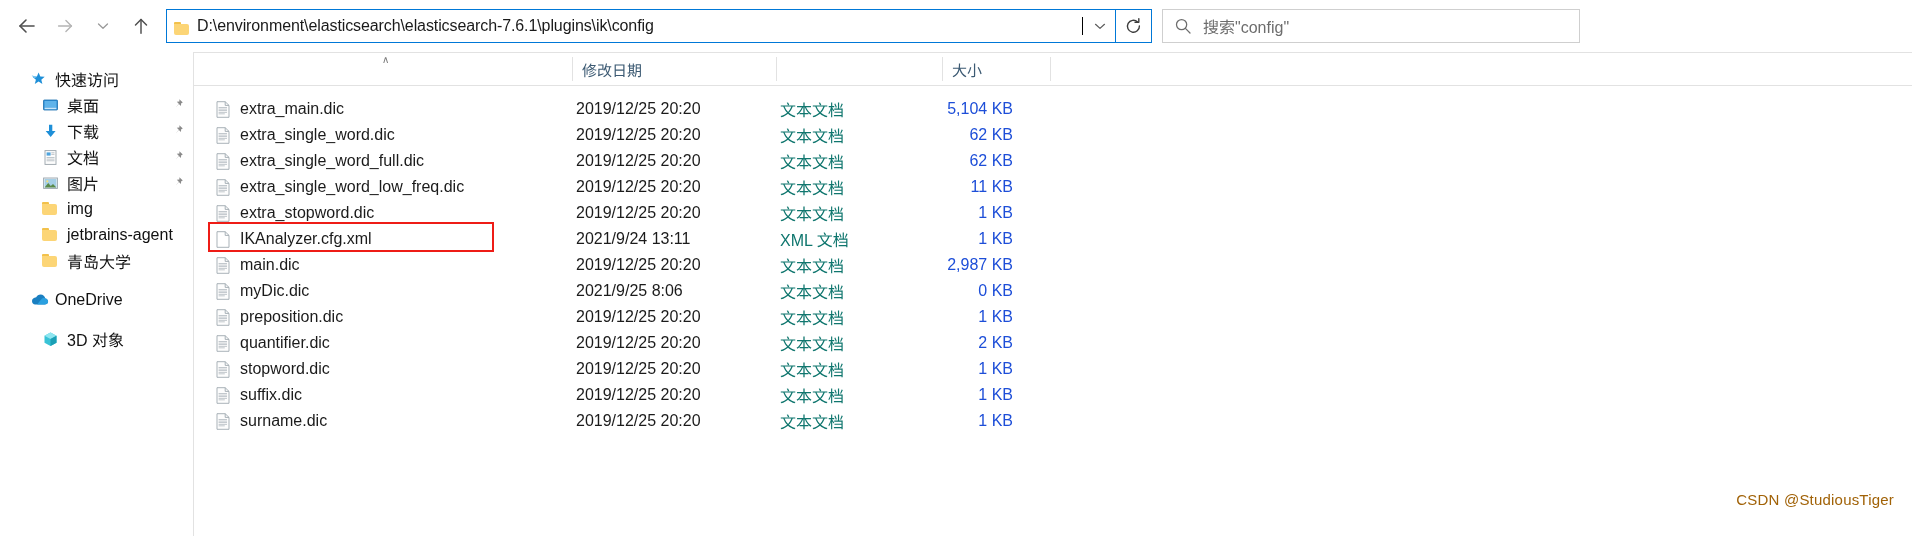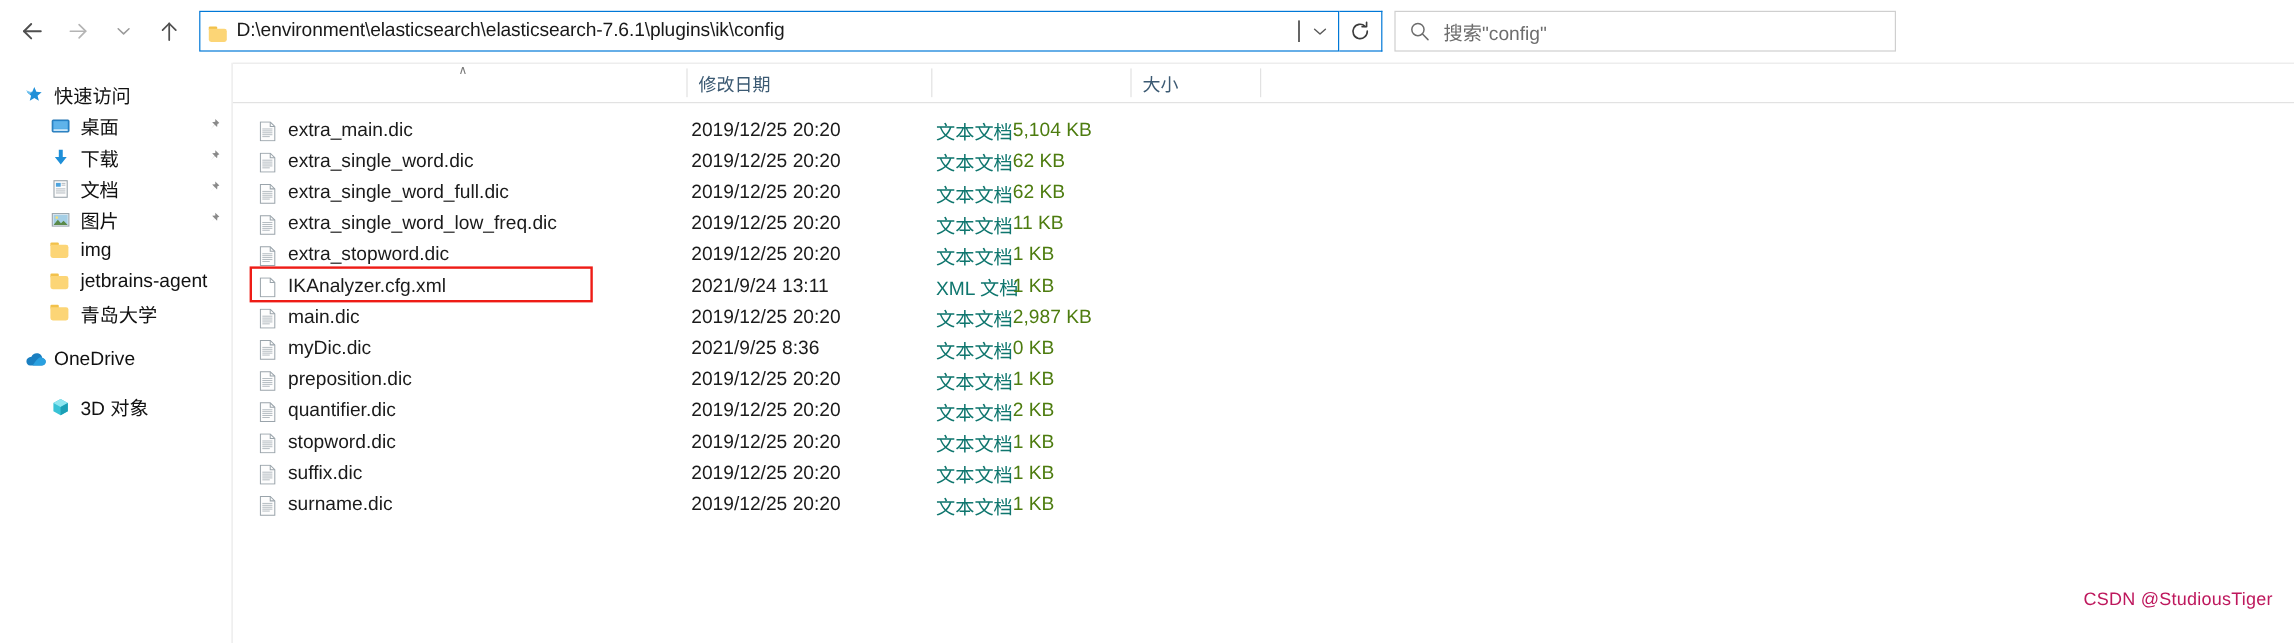--- a/index.html
+++ b/index.html
@@ -172,21 +172,21 @@
     cursor: default;
   }
   .tree-item .tree-icon {
     flex: 0 0 auto;
     width: 17px;
     height: 17px;
     margin-right: 8px;
     position: relative;
   }
   .tree-item .tree-label { flex: 0 0 auto; }
-  .lvl0 { padding-left: 20px; }
+  .lvl0 { padding-left: 30px; }
   .lvl1 { padding-left: 42px; }
   .pin {
     position: absolute;
     right: 10px;
     top: 6px;
     width: 13px;
     height: 13px;
     color: #8a8a8a;
     font-size: 13px;
     line-height: 13px;
@@ -291,39 +291,40 @@
     color: #1b1b1b;
   }
   .cell-type {
     position: absolute;
     left: 586px;
     white-space: nowrap;
     color: #0f766e;
   }
   .cell-size {
     position: absolute;
-    left: 650px;
+    left: 619px;
     width: 200px;
-    white-space: nowrap;
-    color: #4d7c0f;
+    text-align: right;
+    white-space: nowrap;
+    color: #1d4ed8;
   }
 
   #highlight-box {
     position: absolute;
     border: 2px solid #ee1c16;
     box-sizing: border-box;
     pointer-events: none;
   }
 
   #watermark {
     position: absolute;
     right: 18px;
     bottom: 28px;
     font-size: 15px;
-    color: #be185d;
+    color: #a16207;
     white-space: nowrap;
     letter-spacing: 0.2px;
   }
 </style>
 </head>
 <body>
 
 <div id="explorer-window">
 
   <div id="nav-bar">
@@ -632,21 +633,21 @@
                   <g fill="#aeb6bc">
                     <rect x="2.6" y="6.1" width="8.4" height="0.75"></rect>
                     <rect x="2.6" y="7.7" width="8.4" height="0.75"></rect>
                     <rect x="2.6" y="9.3" width="8.4" height="0.75"></rect>
                     <rect x="2.6" y="10.9" width="8.4" height="0.75"></rect>
                     <rect x="2.6" y="12.5" width="6.2" height="0.75"></rect>
                   </g>
                 </svg></span>
               <span>myDic.dic</span>
             </div>
-            <div class="cell-date">2021/9/25 8:36</div>
+            <div class="cell-date">2021/9/25 8:06</div>
             <div class="cell-type">文本文档</div>
             <div class="cell-size">0 KB</div>
           </div>
           <div class="file-row">
             <div class="cell-name">
               <span class="doc-ico"><svg width="14" height="17" viewBox="0 0 14 17">
                   <path d="M1 .7h8.2L13 4.4v11.9H1z" fill="#fdfdfd" stroke="#9aa4ab" stroke-width="0.85"></path>
                   <path d="M9.2.8v3.6H12.9" fill="none" stroke="#9aa4ab" stroke-width="0.85"></path>
                   <g fill="#aeb6bc">
                     <rect x="2.6" y="6.1" width="8.4" height="0.75"></rect>

